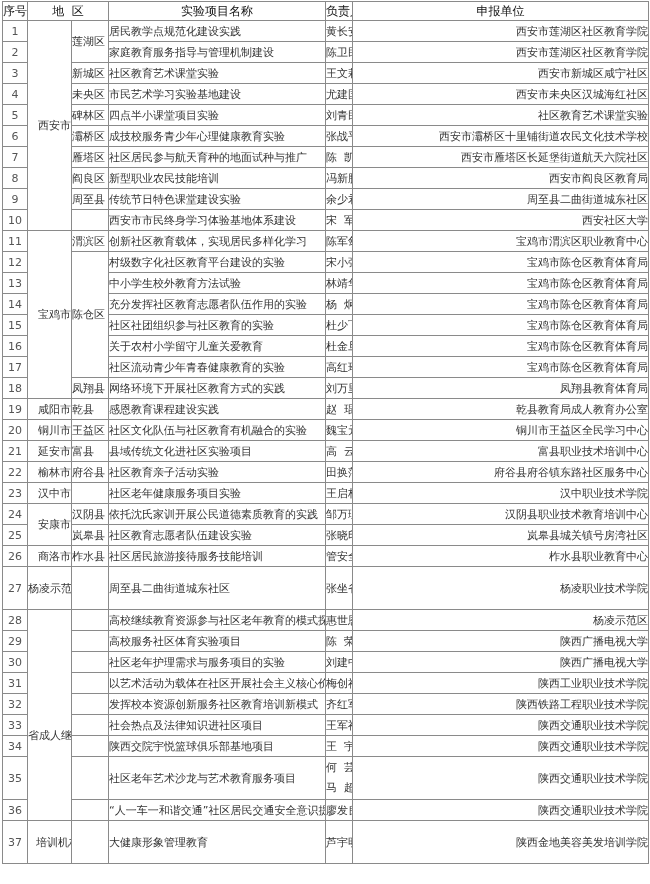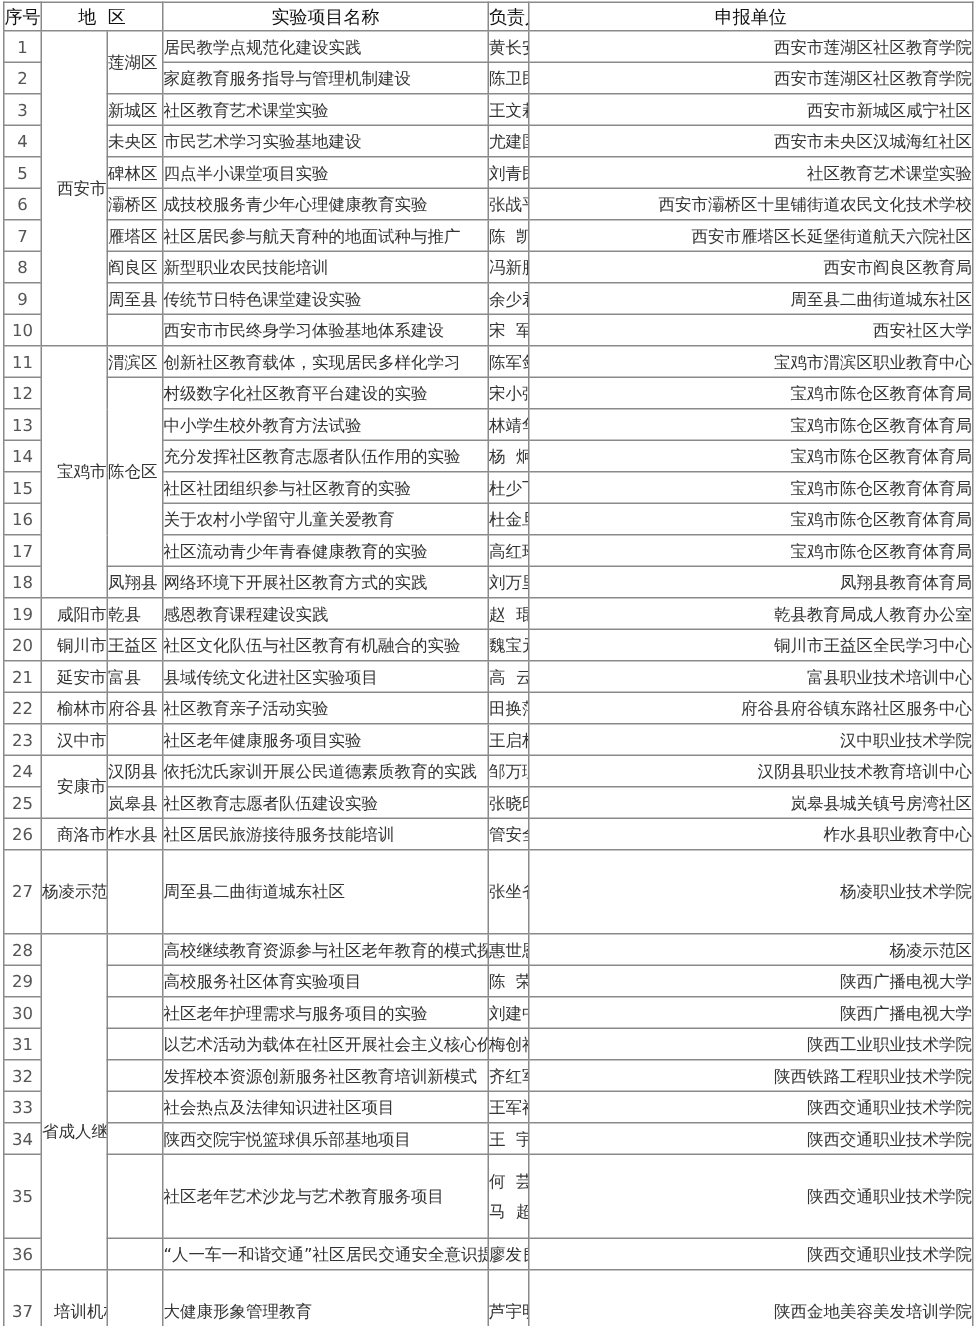--- a/index.html
+++ b/index.html
@@ -29,21 +29,21 @@
     text-align: center;
   }
   td.seq { text-align: center; color: #555555; }
   td.city { text-align: right; color: #333; white-space: normal; }
   td.dist { text-align: left; color: #333; white-space: normal; }
   td.proj { text-align: left; padding-left: 1px; }
   td.person { text-align: left; padding-left: 1px; letter-spacing: 0; }
   td.unit { text-align: right; padding-left: 2px; }
   td.person .stack { display: block; line-height: 20px; text-align: right; }
   tr.r { height: 21px; }
-  tr.r2 { height: 56px; }
+  tr.r2 { height: 43px; }
   td.citywrap { white-space: normal; line-height: 21px; word-break: break-all; padding: 0 1px; }
 </style>
 </head>
 <body>
 
 <table class="main">
   <colgroup>
     <col style="width:25px">
     <col style="width:44px">
     <col style="width:37px">

